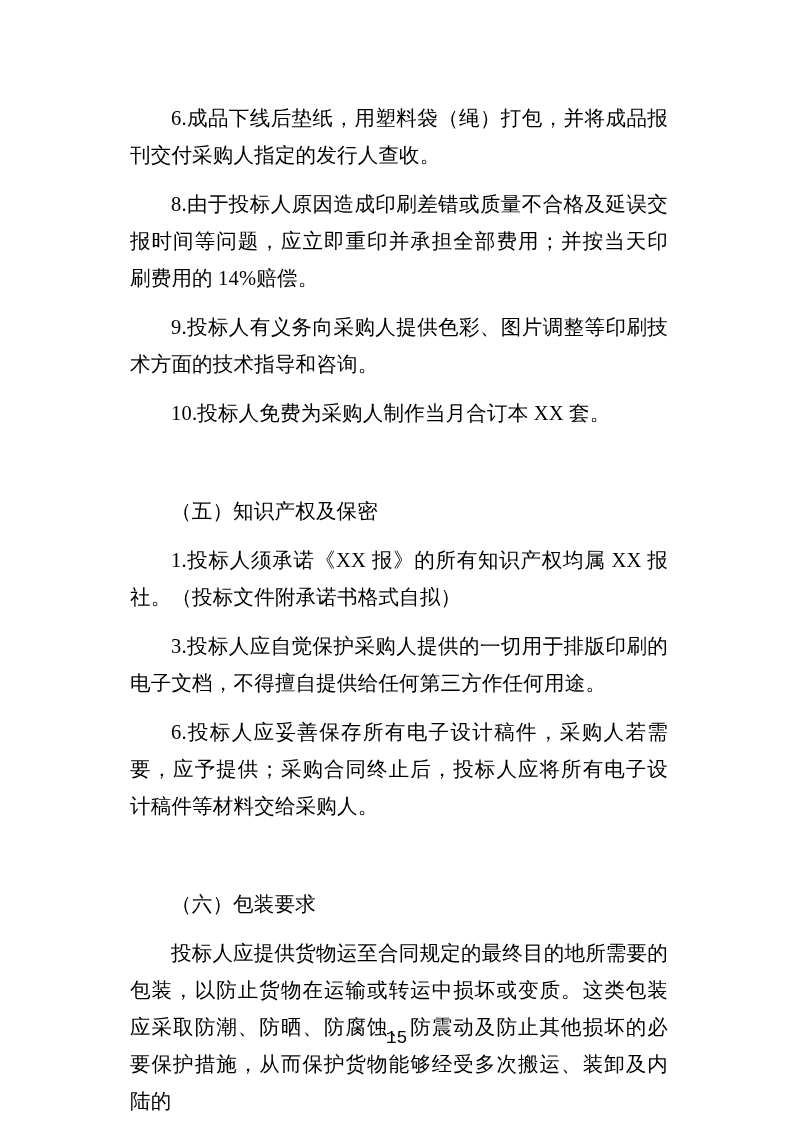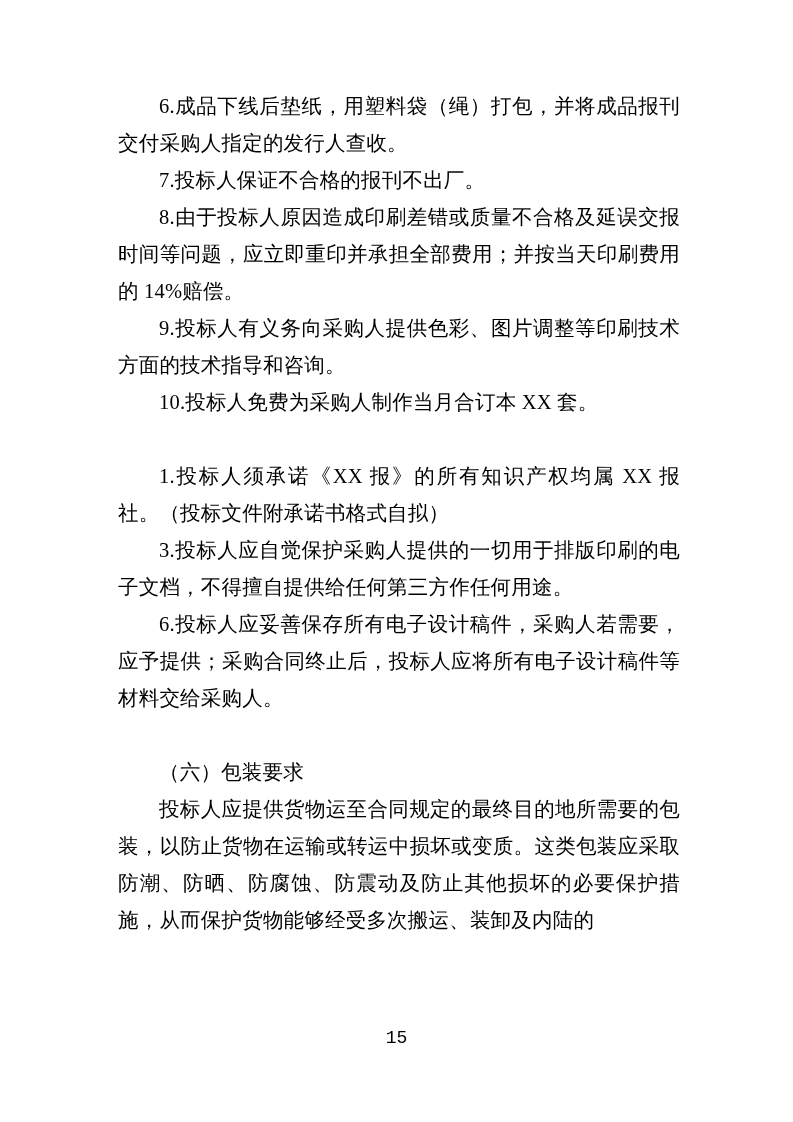--- a/index.html
+++ b/index.html
@@ -24,21 +24,21 @@
     left: 118px;
     top: 88px;
     width: 562px;
   }
   .para {
     font-size: 20.5px;
     line-height: 37px;
     color: #000000;
     text-align: justify;
     text-justify: inter-ideograph;
-    margin: 0;
+    margin: 12px;
     letter-spacing: 0.2px;
   }
   .indent {
     text-indent: 2em;
   }
   .spacer {
     height: 37px;
   }
   .page-number {
     position: absolute;
@@ -52,27 +52,27 @@
   }
 </style>
 </head>
 <body>
 
 <div class="page">
 
   <div class="content">
 
     <p class="para indent">6.成品下线后垫纸，用塑料袋（绳）打包，并将成品报刊交付采购人指定的发行人查收。</p>
-    <p class="para indent">7.投标人保证不合格的报刊不出厂。</p>
     <p class="para indent">8.由于投标人原因造成印刷差错或质量不合格及延误交报时间等问题，应立即重印并承担全部费用；并按当天印刷费用的 14%赔偿。</p>
     <p class="para indent">9.投标人有义务向采购人提供色彩、图片调整等印刷技术方面的技术指导和咨询。</p>
     <p class="para indent">10.投标人免费为采购人制作当月合订本 XX 套。</p>
 
     <div class="spacer"></div>
 
+    <p class="para indent">（五）知识产权及保密</p>
     <p class="para indent">1.投标人须承诺《XX 报》的所有知识产权均属 XX 报社。（投标文件附承诺书格式自拟）</p>
     <p class="para indent">3.投标人应自觉保护采购人提供的一切用于排版印刷的电子文档，不得擅自提供给任何第三方作任何用途。</p>
     <p class="para indent">6.投标人应妥善保存所有电子设计稿件，采购人若需要，应予提供；采购合同终止后，投标人应将所有电子设计稿件等材料交给采购人。</p>
 
     <div class="spacer"></div>
 
     <p class="para indent">（六）包装要求</p>
     <p class="para indent">投标人应提供货物运至合同规定的最终目的地所需要的包装，以防止货物在运输或转运中损坏或变质。这类包装应采取防潮、防晒、防腐蚀、防震动及防止其他损坏的必要保护措施，从而保护货物能够经受多次搬运、装卸及内陆的</p>
 
   </div>

